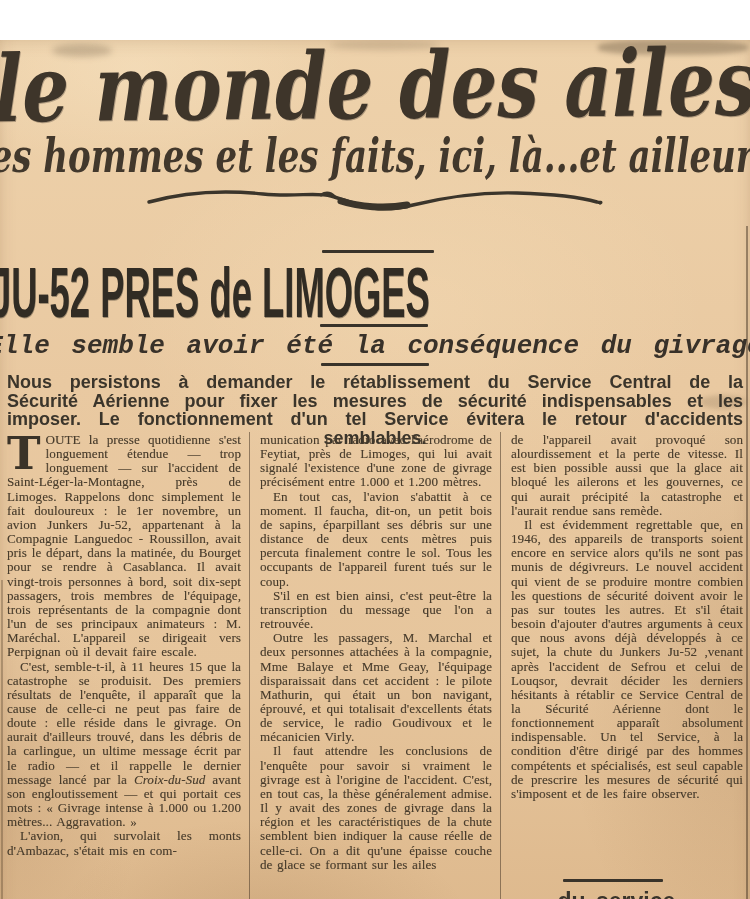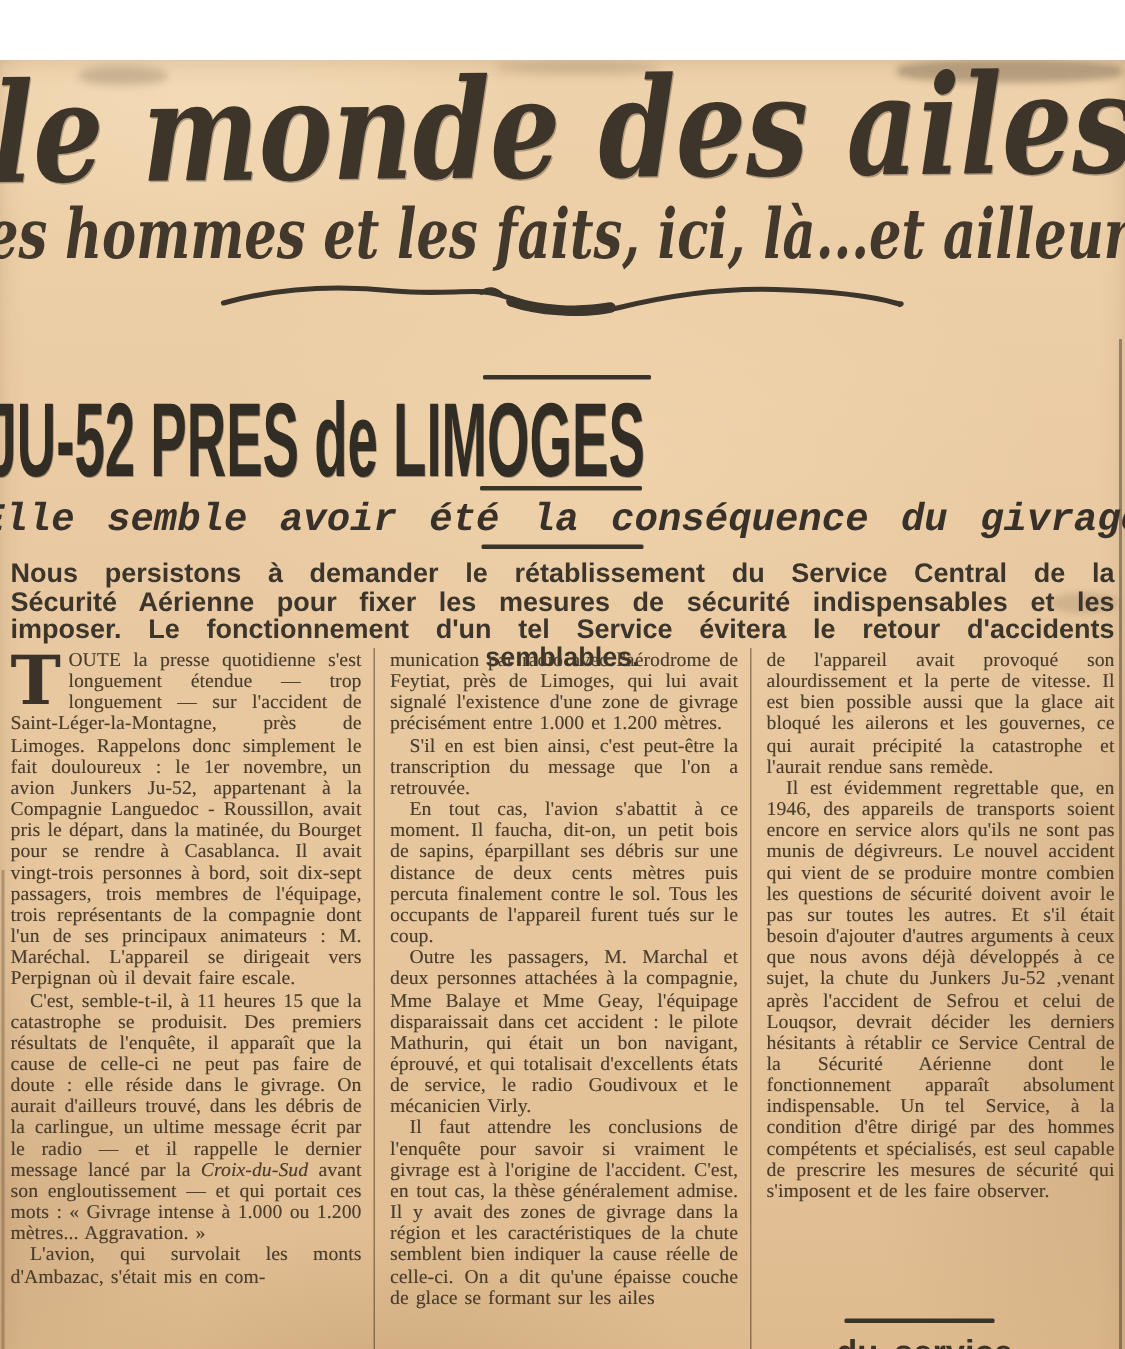--- a/index.html
+++ b/index.html
@@ -145,22 +145,22 @@
   <div class="lead">Nous persistons à demander le rétablissement du Service Central de la Sécurité Aérienne pour fixer les mesures de sécurité indispensables et les imposer. Le fonctionnement d'un tel Service évitera le retour d'accidents semblables.</div>
 
   <div class="body-cols">
       <div class="col">
         <p><span class="dropcap">T</span><span>OUTE la presse quotidienne s'est longuement étendue — trop longuement — sur l'accident de Saint-Léger-la-Montagne, près de Limoges. Rappelons donc simplement le fait douloureux : le 1er novembre, un avion Junkers Ju-52, appartenant à la Compagnie Languedoc - Roussillon, avait pris le départ, dans la matinée, du Bourget pour se rendre à Casablanca. Il avait vingt-trois personnes à bord, soit dix-sept passagers, trois membres de l'équipage, trois représentants de la compagnie dont l'un de ses principaux animateurs : M. Maréchal. L'appareil se dirigeait vers Perpignan où il devait faire escale.</span></p>
         <p class="indent"><span>C'est, semble-t-il, à 11 heures 15 que la catastrophe se produisit. Des premiers résultats de l'enquête, il apparaît que la cause de celle-ci ne peut pas faire de doute : elle réside dans le givrage. On aurait d'ailleurs trouvé, dans les débris de la carlingue, un ultime message écrit par le radio — et il rappelle le dernier message lancé par la </span><em>Croix-du-Sud</em><span> avant son engloutissement — et qui portait ces mots : « Givrage intense à 1.000 ou 1.200 mètres... Aggravation. »</span></p>
         <p class="indent"><span>L'avion, qui survolait les monts d'Ambazac, s'était mis en com-</span></p>
       </div>
       <div class="col">
         <p><span>munication par radio avec l'aérodrome de Feytiat, près de Limoges, qui lui avait signalé l'existence d'une zone de givrage précisément entre 1.000 et 1.200 mètres.</span></p>
+        <p class="indent"><span>En tout cas, l'avion s'abattit à ce moment. Il faucha, dit-on, un petit bois de sapins, éparpillant ses débris sur une distance de deux cents mètres puis percuta finalement contre le sol. Tous les occupants de l'appareil furent tués sur le coup.</span></p>
         <p class="indent"><span>S'il en est bien ainsi, c'est peut-être la transcription du message que l'on a retrouvée.</span></p>
-        <p class="indent"><span>En tout cas, l'avion s'abattit à ce moment. Il faucha, dit-on, un petit bois de sapins, éparpillant ses débris sur une distance de deux cents mètres puis percuta finalement contre le sol. Tous les occupants de l'appareil furent tués sur le coup.</span></p>
         <p class="indent"><span>Outre les passagers, M. Marchal et deux personnes attachées à la compagnie, Mme Balaye et Mme Geay, l'équipage disparaissait dans cet accident : le pilote Mathurin, qui était un bon navigant, éprouvé, et qui totalisait d'excellents états de service, le radio Goudivoux et le mécanicien Virly.</span></p>
         <p class="indent"><span>Il faut attendre les conclusions de l'enquête pour savoir si vraiment le givrage est à l'origine de l'accident. C'est, en tout cas, la thèse généralement admise. Il y avait des zones de givrage dans la région et les caractéristiques de la chute semblent bien indiquer la cause réelle de celle-ci. On a dit qu'une épaisse couche de glace se formant sur les ailes</span></p>
       </div>
       <div class="col">
         <p><span>de l'appareil avait provoqué son alourdissement et la perte de vitesse. Il est bien possible aussi que la glace ait bloqué les ailerons et les gouvernes, ce qui aurait précipité la catastrophe et l'aurait rendue sans remède.</span></p>
         <p class="indent"><span>Il est évidemment regrettable que, en 1946, des appareils de transports soient encore en service alors qu'ils ne sont pas munis de dégivreurs. Le nouvel accident qui vient de se produire montre combien les questions de sécurité doivent avoir le pas sur toutes les autres. Et s'il était besoin d'ajouter d'autres arguments à ceux que nous avons déjà développés à ce sujet, la chute du Junkers Ju-52 ,venant après l'accident de Sefrou et celui de Louqsor, devrait décider les derniers hésitants à rétablir ce Service Central de la Sécurité Aérienne dont le fonctionnement apparaît absolument indispensable. Un tel Service, à la condition d'être dirigé par des hommes compétents et spécialisés, est seul capable de prescrire les mesures de sécurité qui s'imposent et de les faire observer.</span></p>
       </div>
     </div>
   <div class="vrule vrule-1"></div>
   <div class="vrule vrule-2"></div>

